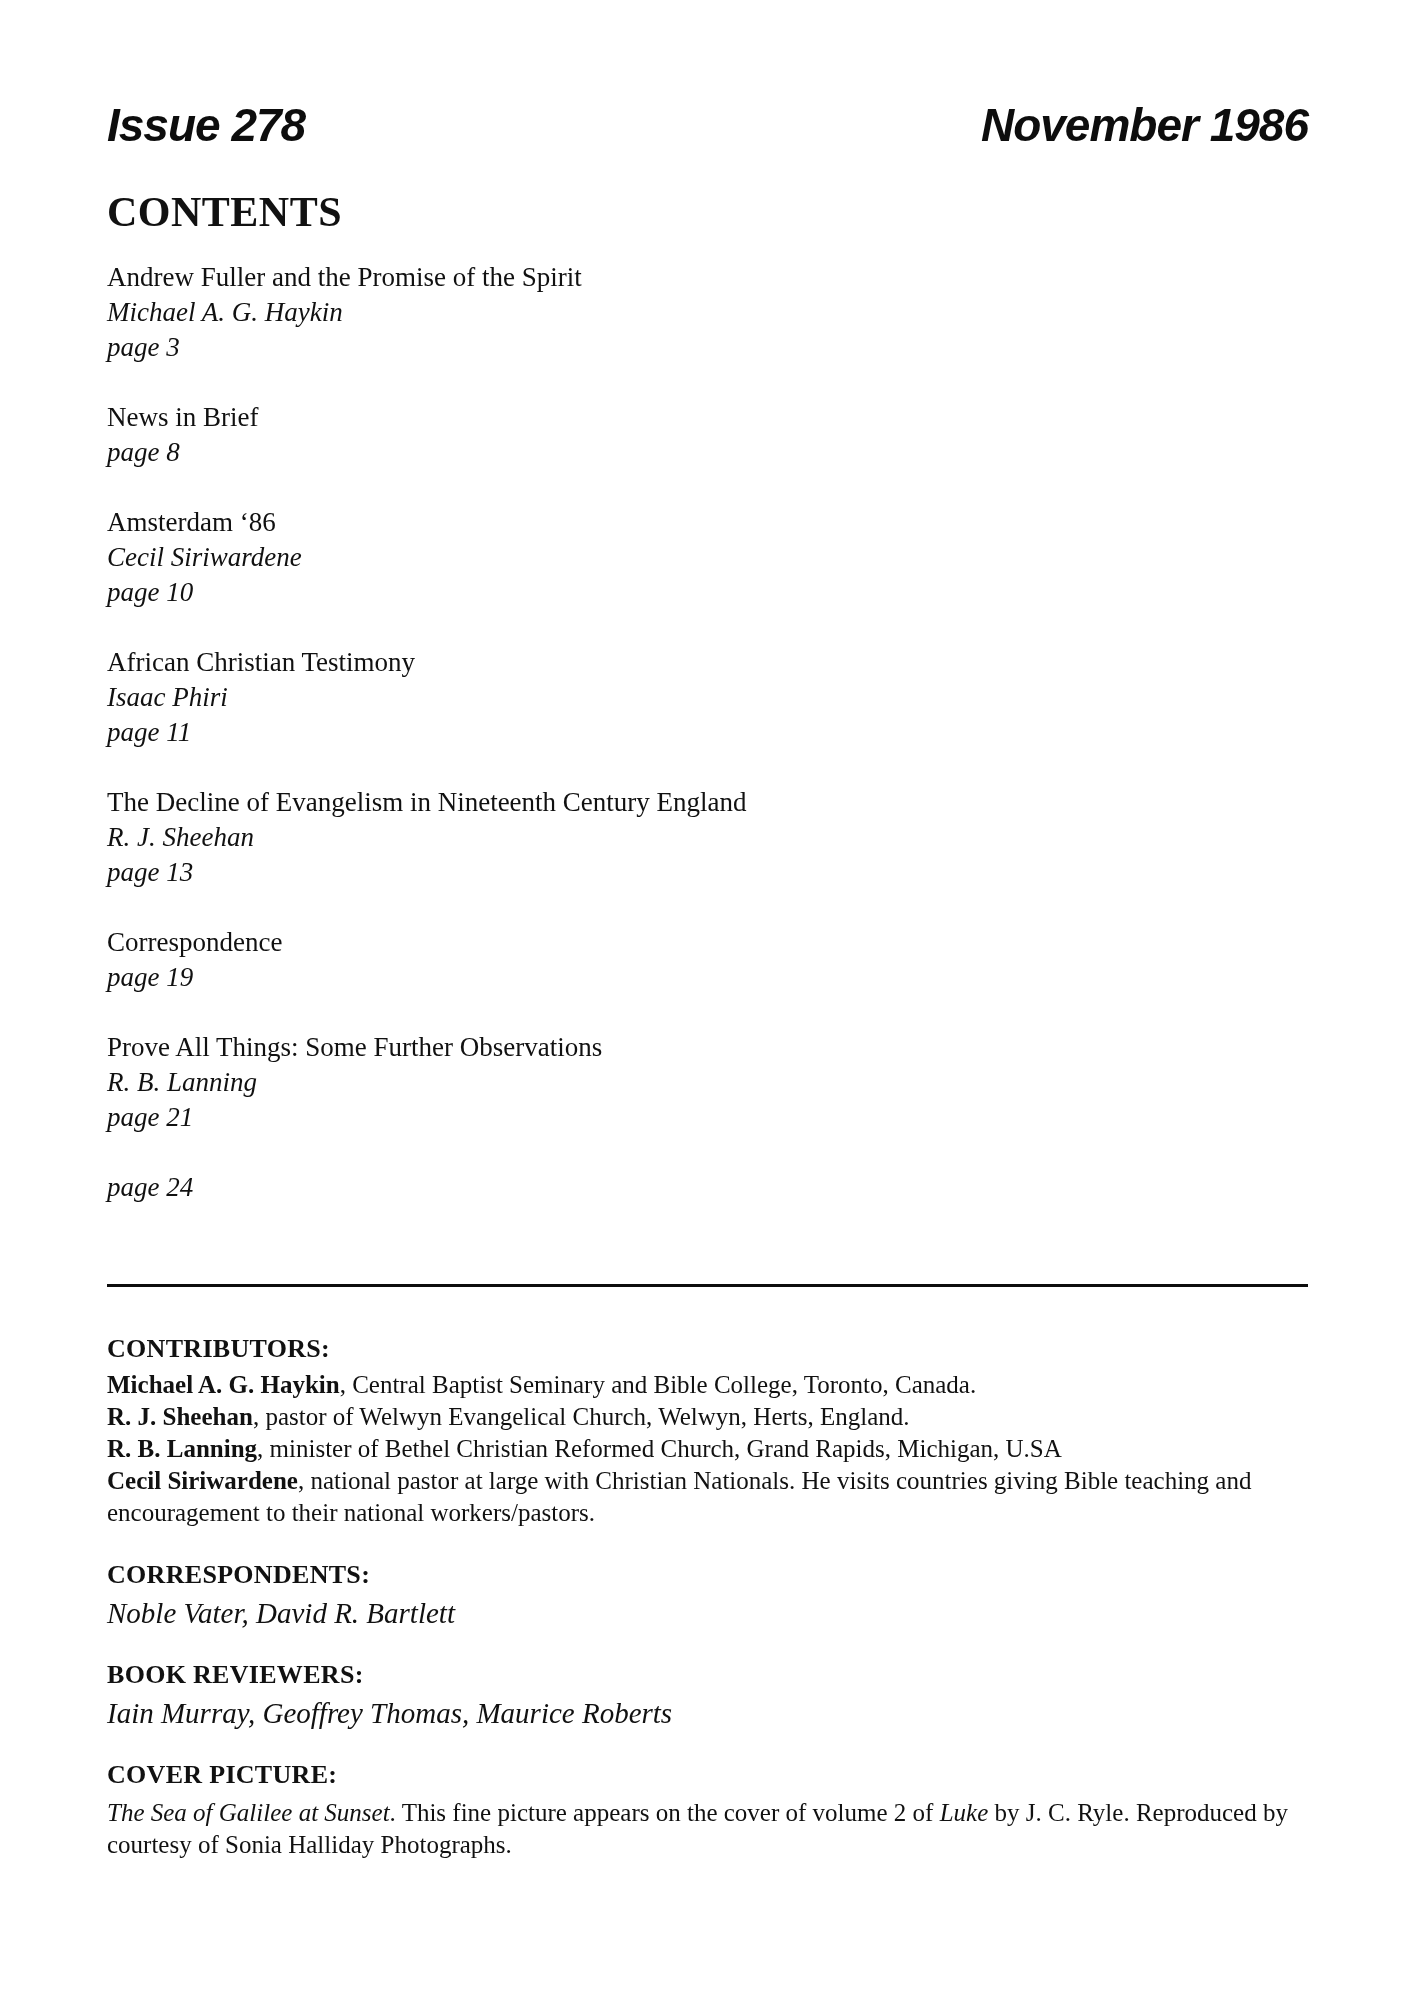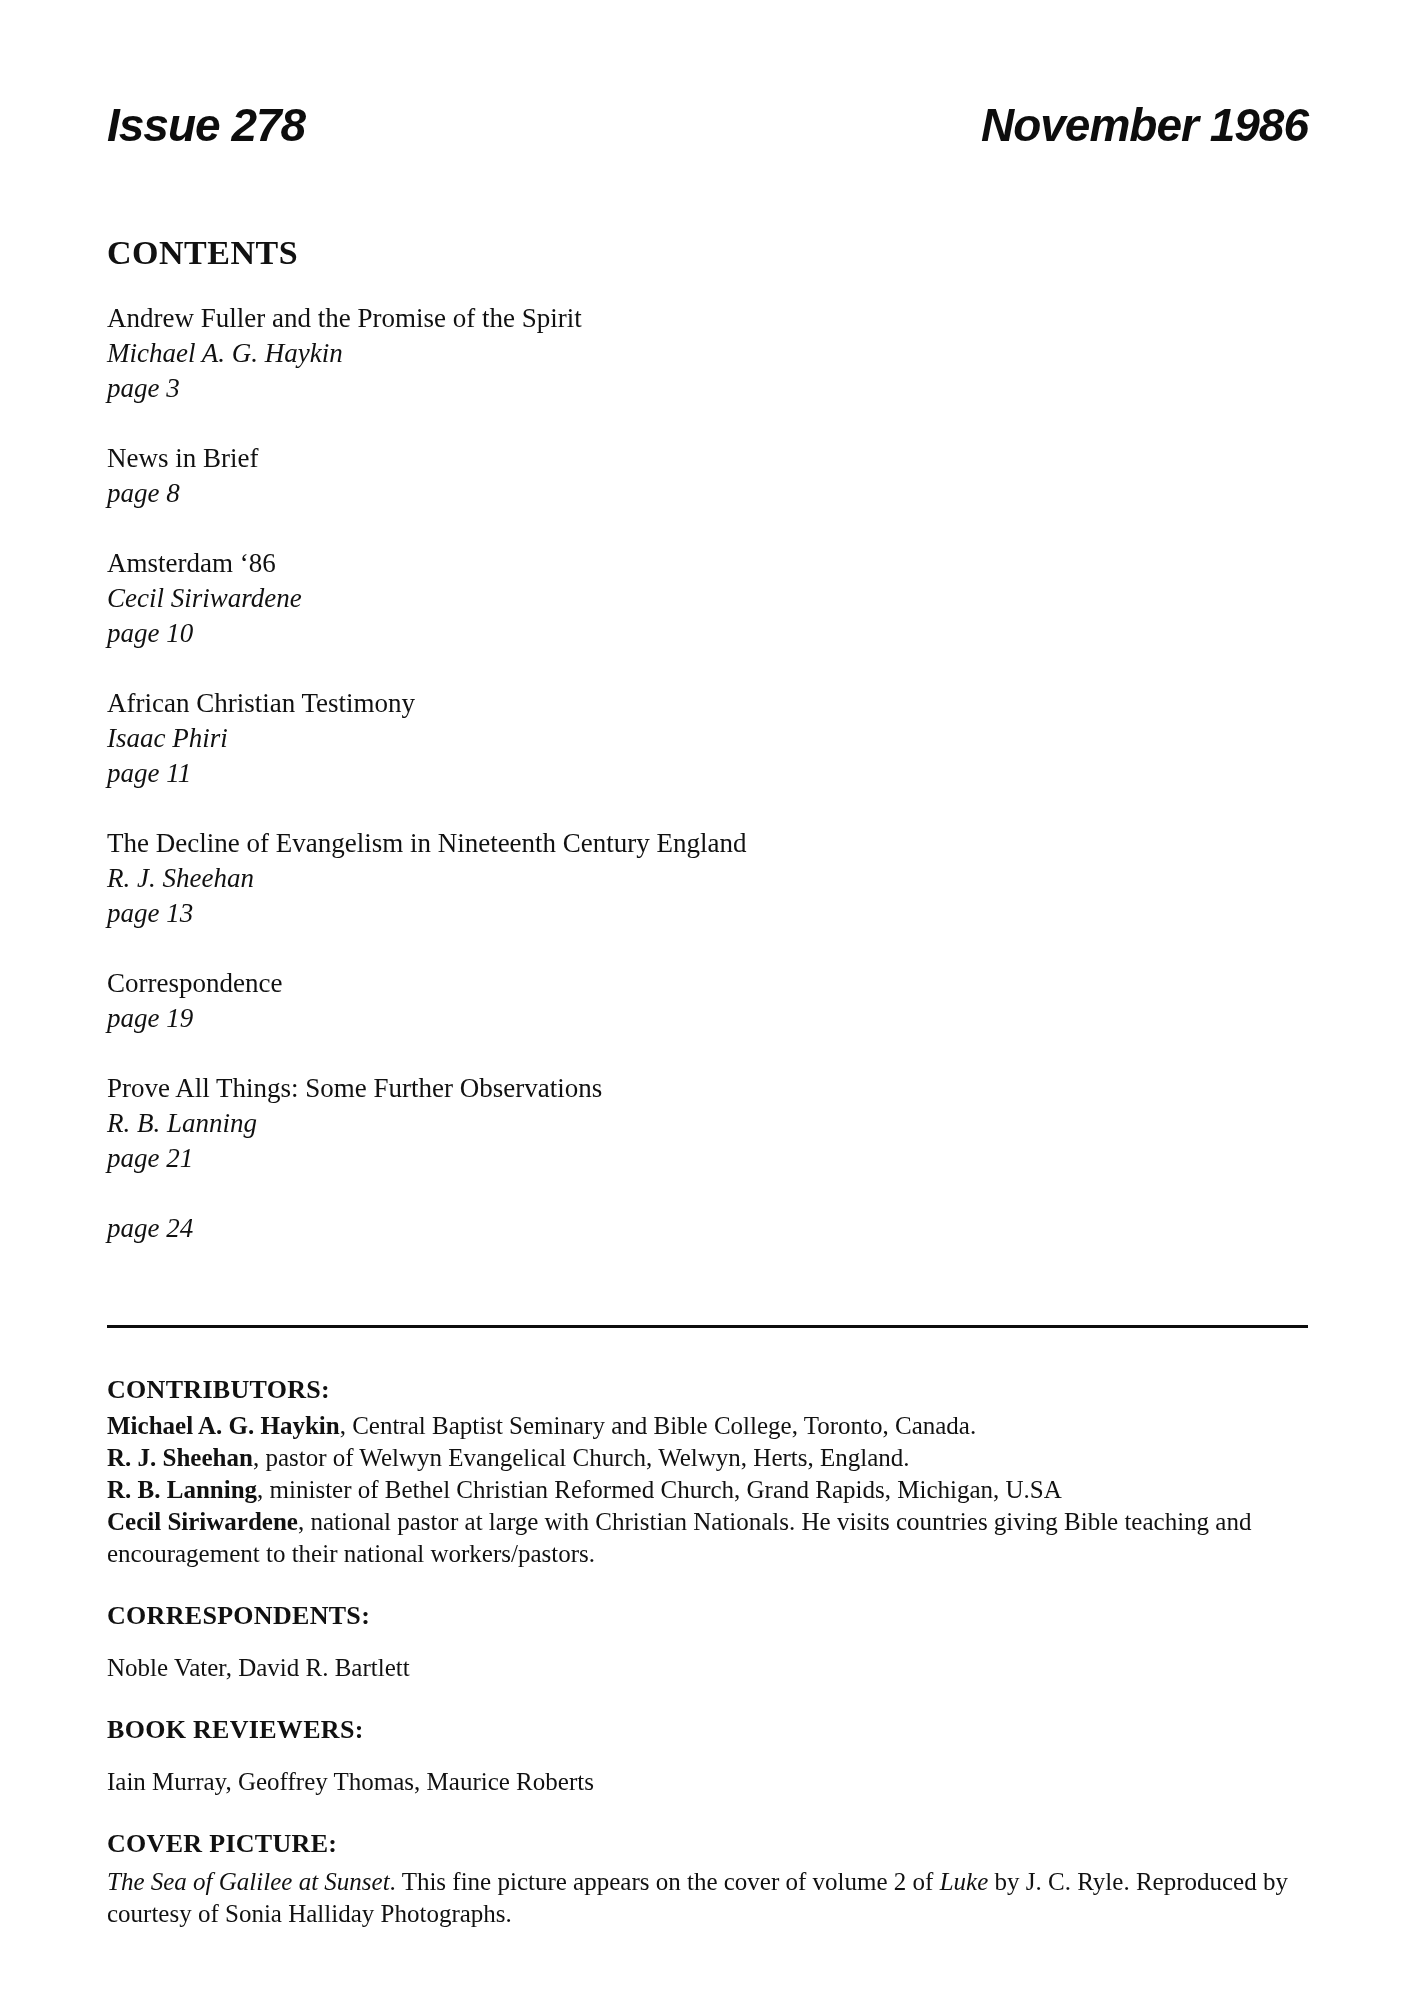--- a/index.html
+++ b/index.html
@@ -26,23 +26,23 @@
     font-family: "Liberation Sans", sans-serif;
     font-weight: bold;
     font-style: italic;
     font-size: 46px;
     letter-spacing: -1px;
     line-height: 50px;
     color: #0d0d0d;
   }
   
   .contents-heading {
-    margin-top: 85px;
+    margin-top: 44px;
     font-weight: bold;
-    font-size: 34px;
+    font-size: 42px;
     line-height: 36px;
     letter-spacing: 0.5px;
   }
   
   .toc {
     margin-top: 30px;
   }
   .toc-entry {
     margin-bottom: 35px;
     font-size: 27px;
@@ -79,23 +79,24 @@
     font-size: 25px;
     line-height: 32px;
   }
   .contrib-item .contrib-name {
     font-weight: bold;
   }
   .correspondents-heading, .reviewers-heading, .cover-heading {
     margin-top: 30px;
   }
   .plain-line {
-    margin-top: 20px;
-    font-size: 25px;
+    margin-top: 6px;
+    font-size: 29px;
     line-height: 32px;
+    font-style: italic;
   }
   .cover-text {
     margin-top: 6px;
     font-size: 25px;
     line-height: 32px;
   }
   .ital { font-style: italic; }
 </style>
 </head>
 <body>

